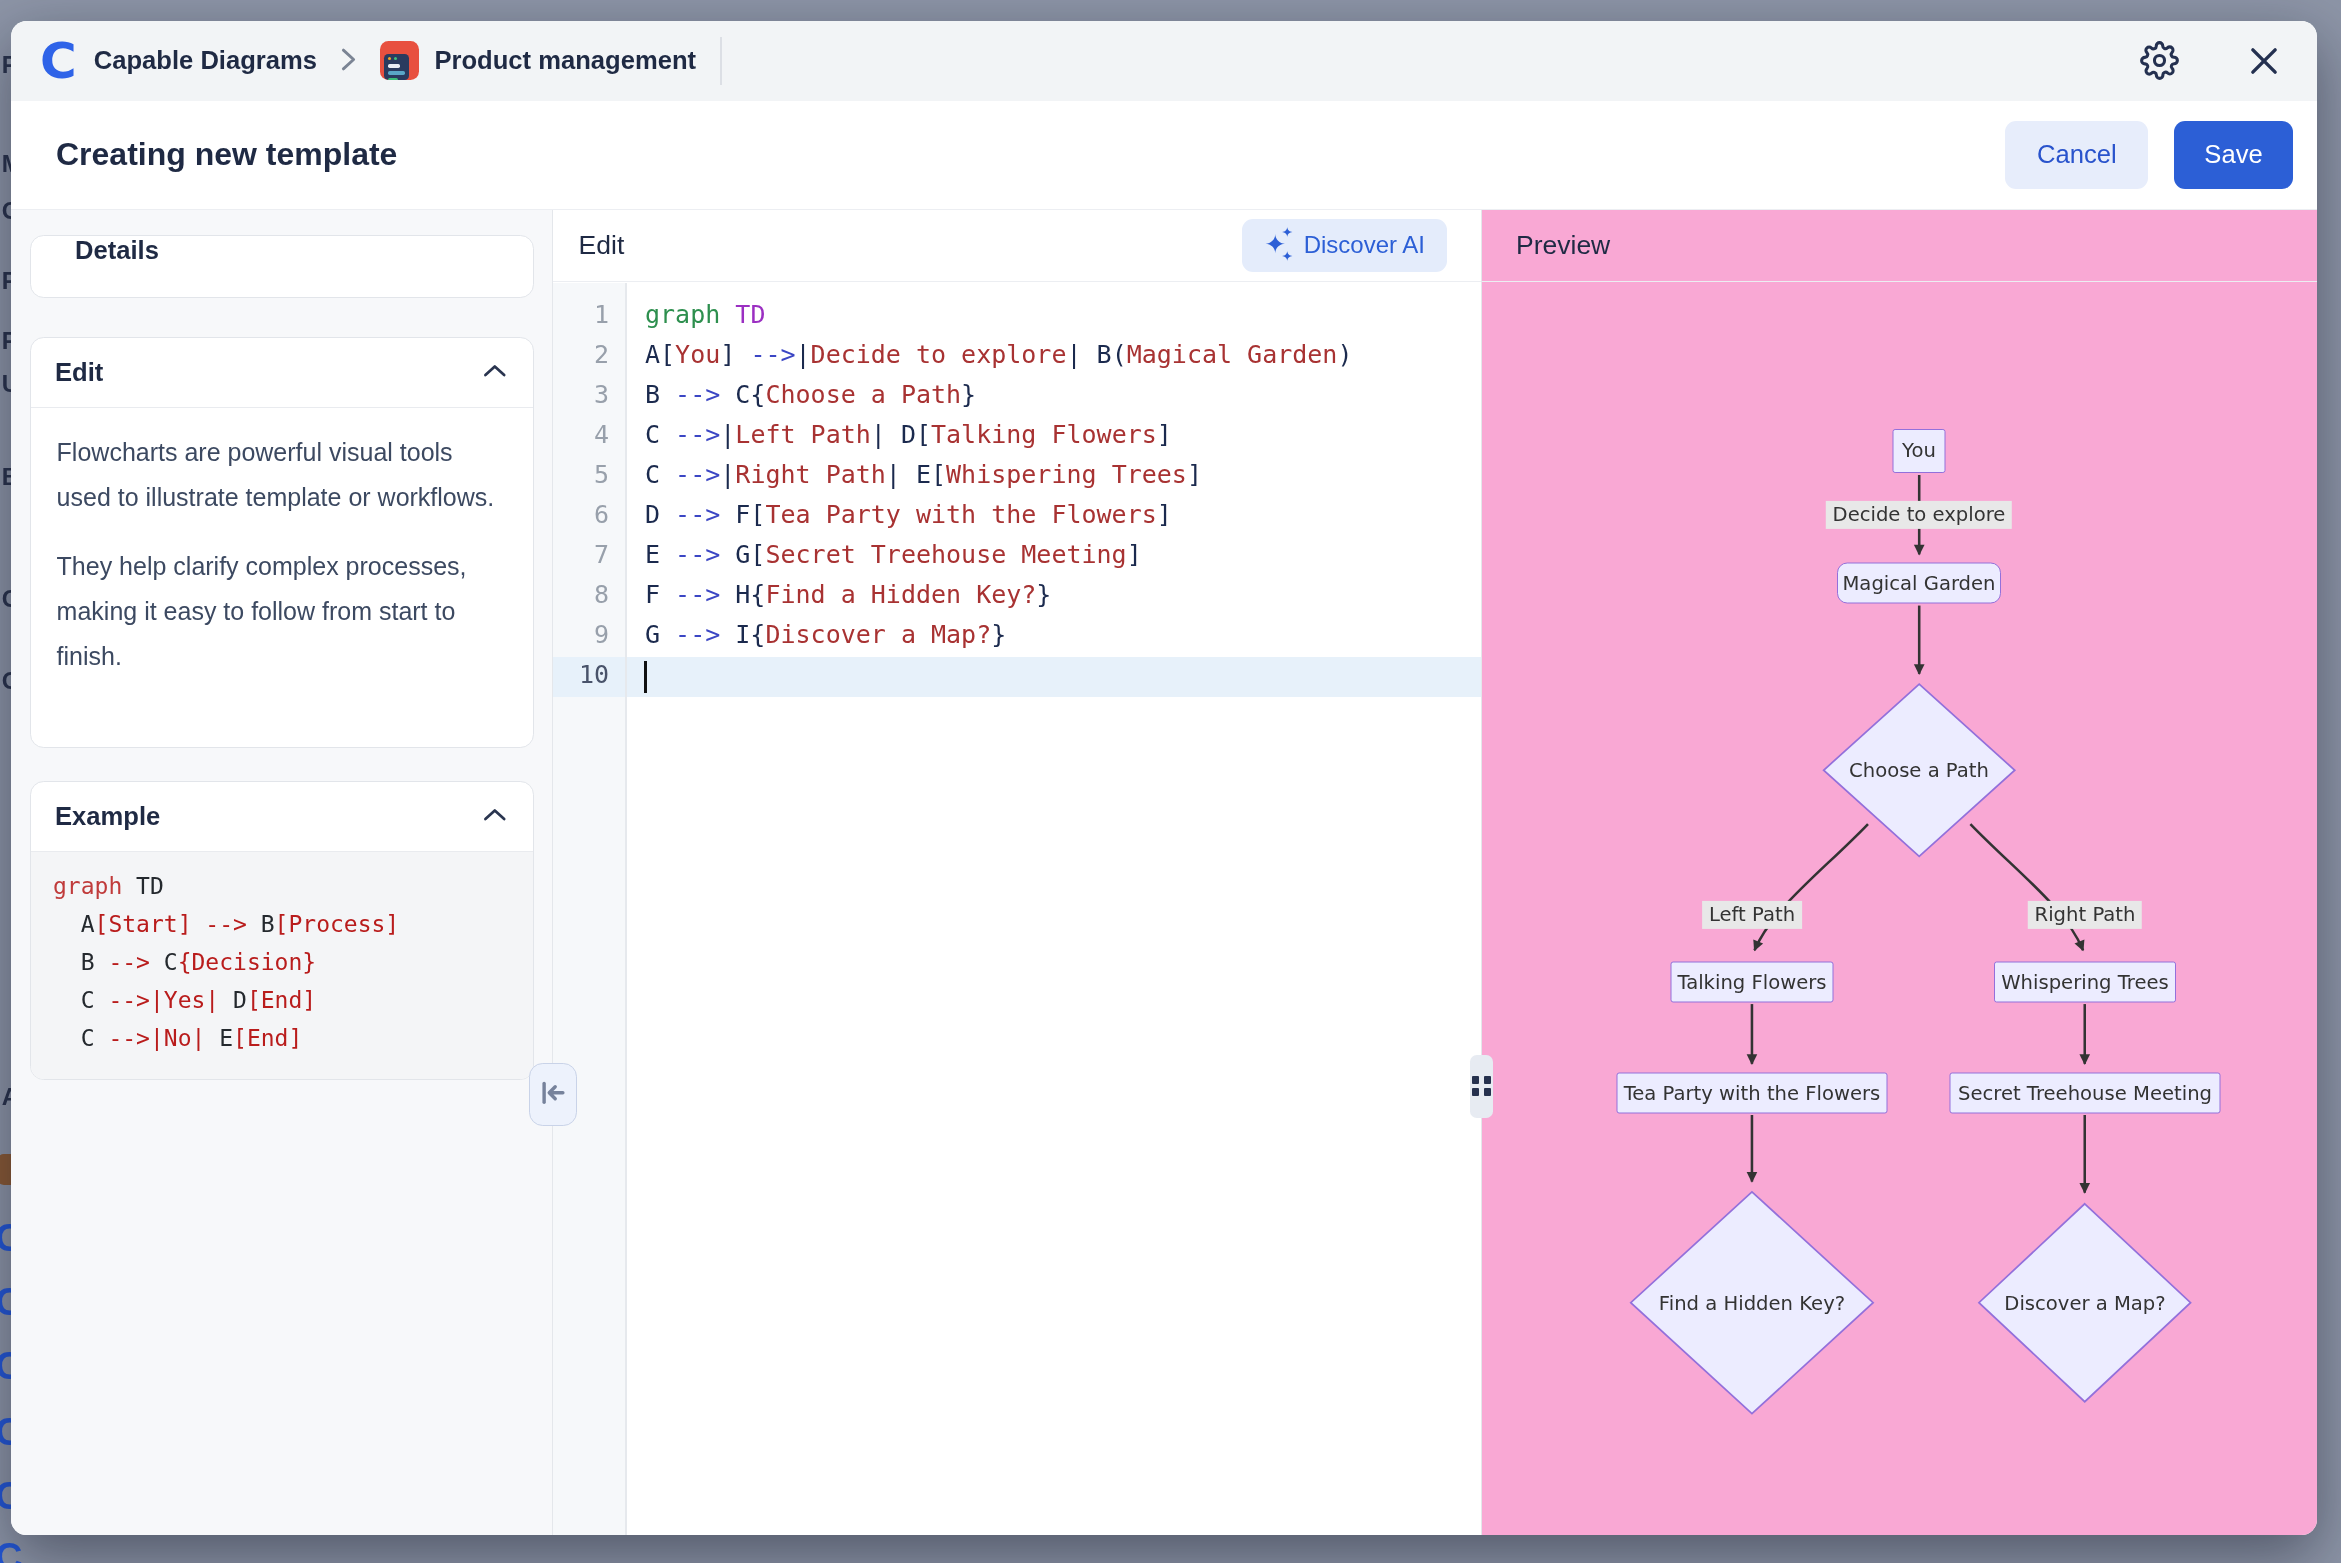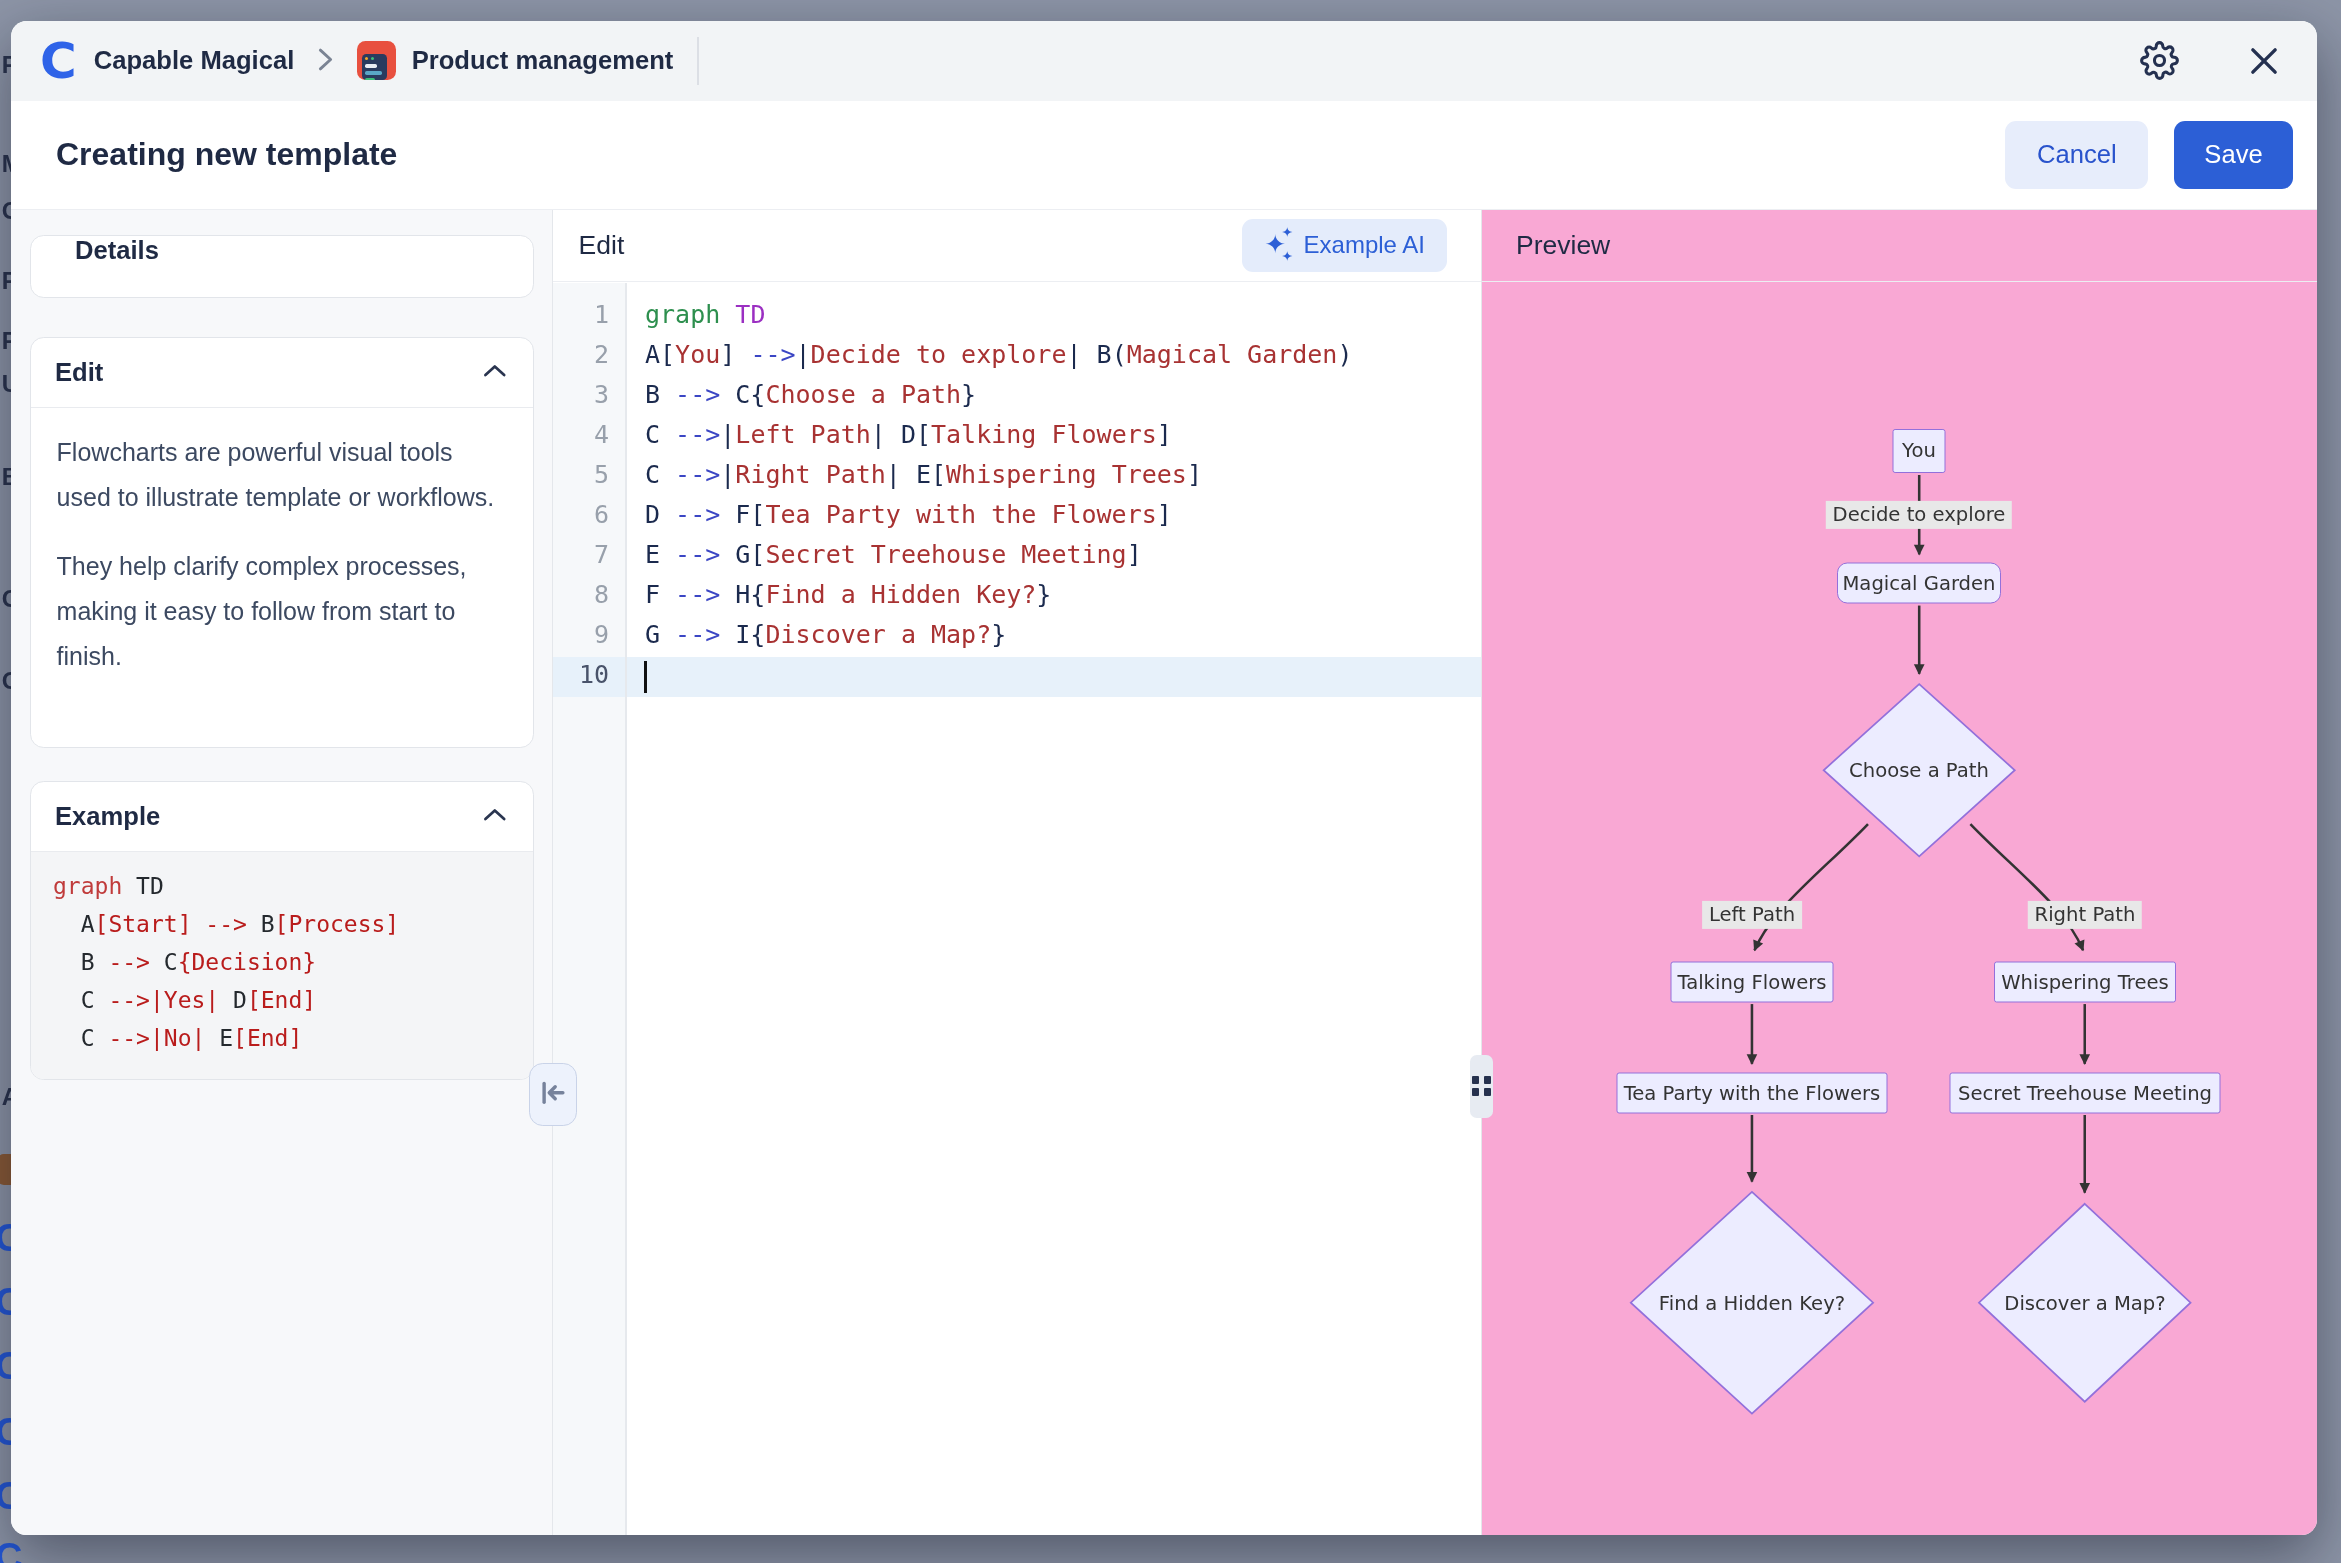--- a/index.html
+++ b/index.html
@@ -125,21 +125,21 @@
     <span class="bg-circle" style="top: 1347px;">C</span>
     <span class="bg-circle" style="top: 1413px;">C</span>
     <span class="bg-circle" style="top: 1477px;">C</span>
     <span class="bg-circle" style="top: 1538px;">C</span>
   </div>
 
 <div class="modal">
 
   <div class="mheader">
     <span class="logo-c">C</span>
-    <span class="crumb-app">Capable Magical</span>
+    <span class="crumb-app">Capable Diagrams</span>
     <span class="crumb-chev">
       <svg width="19" height="29" viewBox="0 0 22 34">
           <path d="M5 6 L17 17 L5 28" fill="none" stroke="#7b8494" stroke-width="3.4" stroke-linecap="round" stroke-linejoin="round"></path>
         </svg>
     </span>
     <span class="prod-icon">
       <span class="pi-card"></span>
       <span class="pi-dots">
           <i></i>
           <i></i>
@@ -217,21 +217,21 @@
 
     <div class="editpanel">
       <div class="panel-head edit-head">
         <span class="panel-title">Edit</span>
         <button class="btn-ai">
           <span class="sparkle">
               <span class="s1">✦</span>
               <span class="s2">✦</span>
               <span class="s3">✦</span>
             </span>
-          <span class="ai-label">Example AI</span>
+          <span class="ai-label">Discover AI</span>
         </button>
       </div>
       <div class="editor-body">
         <div class="gutter-bg"></div>
         <div class="active-row-hl"></div>
         <div class="gutter-nums" id="gutter-nums">
             <div class="ln">1</div>
             <div class="ln">2</div>
             <div class="ln">3</div>
             <div class="ln">4</div>

